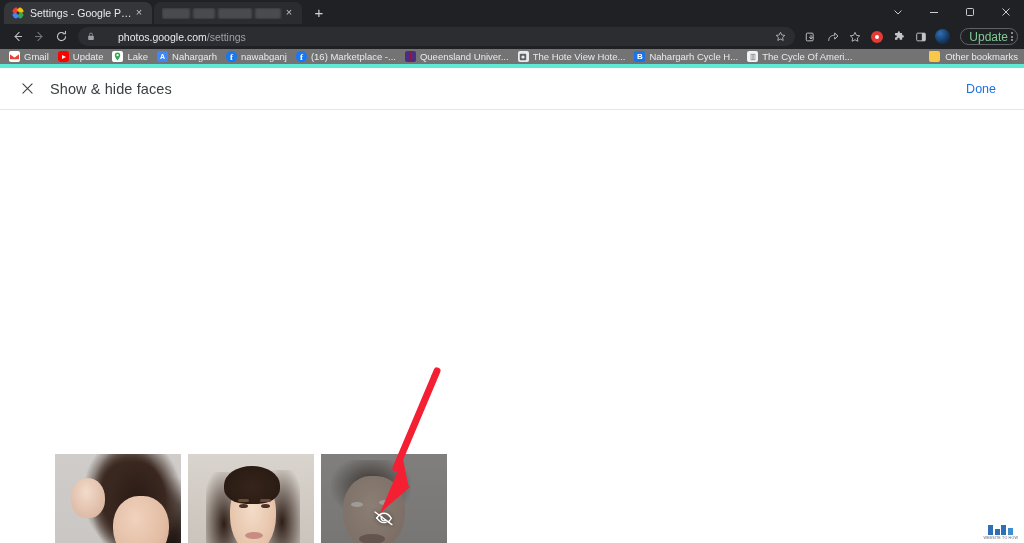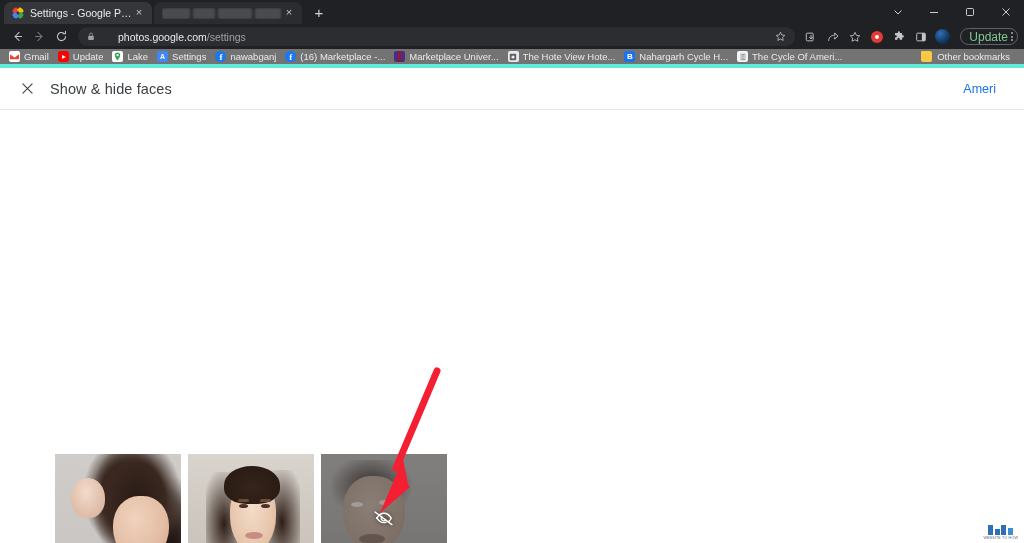--- a/index.html
+++ b/index.html
@@ -112,21 +112,21 @@
   .ic-yt { background:#ff0000; border-radius:3px; }
   .ic-yt:after { content:""; display:block; width:0; height:0; border-left:4px solid #fff; border-top:2.5px solid transparent; border-bottom:2.5px solid transparent; margin-left:1px; }
   .ic-maps { background:#ffffff; }
   .ic-tr { background:#4285f4; font-weight:bold; font-size:7px; }
   .ic-fb { background:#1877f2; border-radius:50%; font-weight:bold; font-family:"Liberation Serif",serif; font-size:9px; }
   .ic-qu { background:linear-gradient(90deg,#4b2e83 33%,#8b1a3d 33%,#8b1a3d 66%,#4b2e83 66%); }
   .ic-grey { background:#e8eaed; }
   .ic-b { background:#1a73e8; font-weight:bold; font-size:8px; }
   .ic-cyc { background:#f1f3f4; }
   .ic-folder { background:#f9c846; border-radius:1px 2px 2px 2px; }
-  .bm-right { position:absolute; right:14px; display:flex; }
+  .bm-right { position:absolute; right:6px; display:flex; }
 
   
   .page { background:#ffffff; height:476px; position:relative; }
   .pageheader {
     height:42px; display:flex; align-items:center;
     padding:0 20px 0 14px; border-bottom:1px solid #e6e6e6;
     background:#fff;
   }
   .close-x {
     width:26px; height:26px; display:flex; align-items:center; justify-content:center;
@@ -404,36 +404,36 @@
           <svg width="9" height="9" viewBox="0 0 12 12">
               <path d="M6 0.6 a3.6 3.6 0 0 1 3.6 3.6 c0 2.7-3.6 7-3.6 7 S2.4 6.9 2.4 4.2 A3.6 3.6 0 0 1 6 0.6 z" fill="#34a853"></path>
               <circle cx="6" cy="4.2" r="1.5" fill="#fff"></circle>
             </svg>
         </span>
         <span class="bm-label">Lake</span>
       </div>
 
       <div class="bm">
         <span class="bm-ico ic-tr">A</span>
-        <span class="bm-label">Settings</span>
+        <span class="bm-label">Nahargarh</span>
       </div>
 
       <div class="bm">
         <span class="bm-ico ic-fb">f</span>
         <span class="bm-label">nawabganj</span>
       </div>
 
       <div class="bm">
         <span class="bm-ico ic-fb">f</span>
         <span class="bm-label">(16) Marketplace -...</span>
       </div>
 
       <div class="bm">
         <span class="bm-ico ic-qu"></span>
-        <span class="bm-label">Marketplace Univer...</span>
+        <span class="bm-label">Queensland Univer...</span>
       </div>
 
       <div class="bm">
         <span class="bm-ico ic-grey">
           <svg width="8" height="8" viewBox="0 0 10 10">
               <rect x="1" y="1" width="8" height="8" rx="1" fill="#5f6368"></rect>
               <circle cx="5" cy="5" r="2" fill="#e8eaed"></circle>
             </svg>
         </span>
         <span class="bm-label">The Hote View Hote...</span>
@@ -463,21 +463,21 @@
 
   <div class="page">
 
     <div class="pageheader">
       <div class="close-x">
         <svg width="15" height="15" viewBox="0 0 18 18">
             <path d="M3.5 3.5 L14.5 14.5 M14.5 3.5 L3.5 14.5" stroke="currentColor" stroke-width="1.3" stroke-linecap="round"></path>
           </svg>
       </div>
       <div class="pagetitle">Show &amp; hide faces</div>
-      <div class="done-btn">Ameri</div>
+      <div class="done-btn">Done</div>
     </div>
 
     <div class="facegrid">
 
       <div class="facecell p1">
         <span class="bg"></span>
         <span class="hair"></span>
         <span class="face"></span>
         <span class="hand"></span>
       </div>

